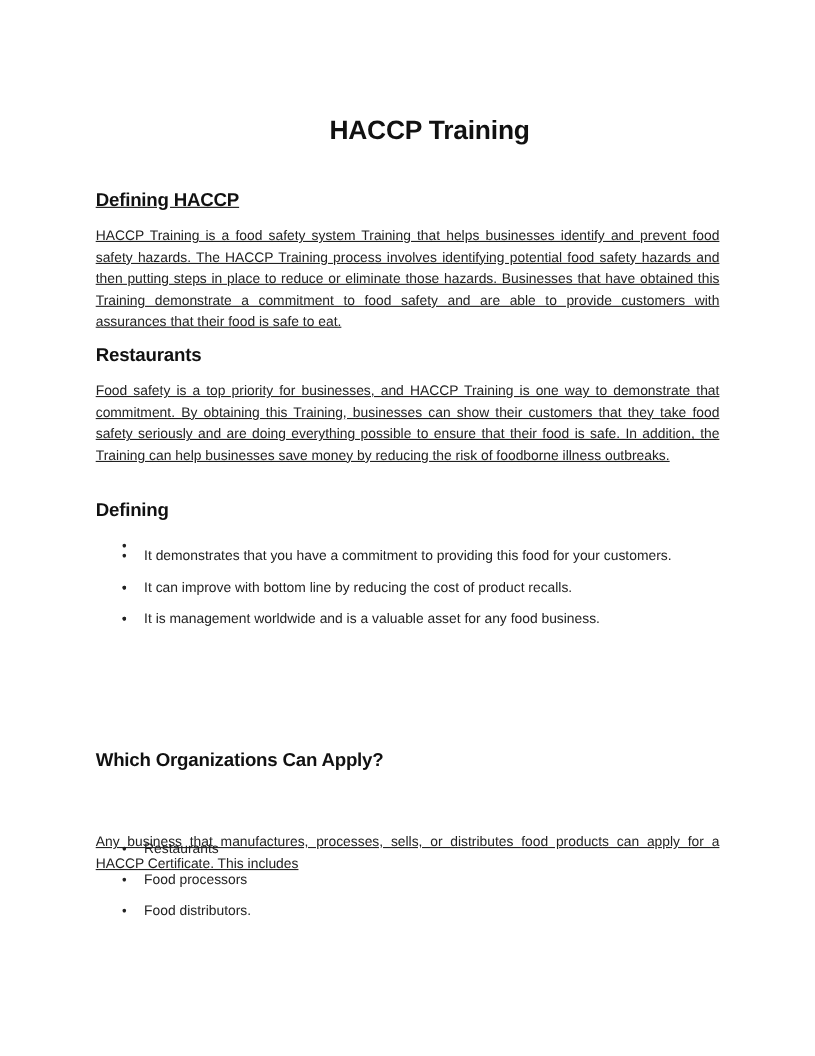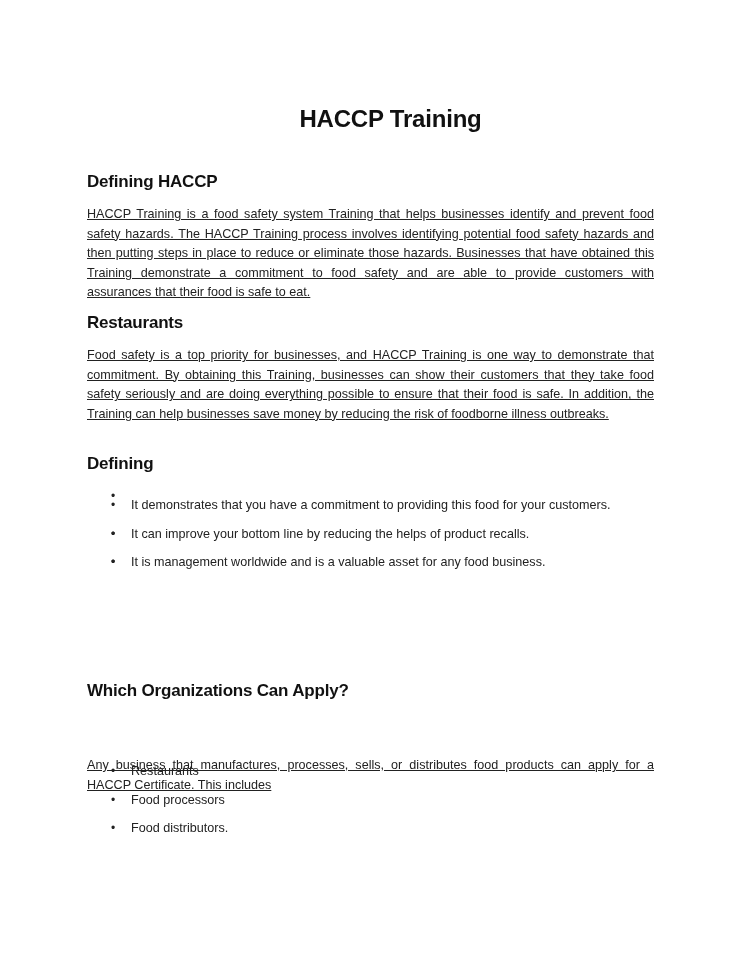--- a/index.html
+++ b/index.html
@@ -11,41 +11,41 @@
   ul.list { position: absolute; left: 0; width: 567px; margin: 0; padding: 0; list-style: none; }
   ul.list li { position: relative; padding-left: 44px; font-size: 12.6px; line-height: 19.6px; text-align: justify; color: #222; }
   ul.list li .bullet { position: absolute; left: 24px; top: 0; font-size: 12px; }
 </style>
 </head>
 <body>
 
 <div class="page">
   <h1 class="title">HACCP Training</h1>
 
-  <h2 style="top:172px;">Defining HACCP</h2>
+  <h2 style="top:172px;text-decoration:underline;">Defining HACCP</h2>
   <p class="body" style="top:205px;">HACCP Training is a food safety system Training that helps businesses identify and prevent food safety hazards. The HACCP Training process involves identifying potential food safety hazards and then putting steps in place to reduce or eliminate those hazards. Businesses that have obtained this Training demonstrate a commitment to food safety and are able to provide customers with assurances that their food is safe to eat.</p>
 
   <h2 style="top:313px;">Restaurants</h2>
   <p class="body" style="top:346px;">Food safety is a top priority for businesses, and HACCP Training is one way to demonstrate that commitment. By obtaining this Training, businesses can show their customers that they take food safety seriously and are doing everything possible to ensure that their food is safe. In addition, the Training can help businesses save money by reducing the risk of foodborne illness outbreaks.</p>
 
   <h2 style="top:454px;">Defining</h2>
   <ul class="list" style="top:487px;">
     <li style="margin-bottom:9px;">
       <span class="bullet">•</span>
     </li>
     <li style="margin-bottom:9px;">
       <span class="bullet">•</span>
       <span>It demonstrates that you have a commitment to providing this food for your customers.</span>
     </li>
     <li style="margin-bottom:9px;">
       <span class="bullet">•</span>
     </li>
     <li style="margin-bottom:9px;">
       <span class="bullet">•</span>
-      <span>It can improve your bottom line by reducing the helps of product recalls.</span>
+      <span>It can improve with bottom line by reducing the cost of product recalls.</span>
     </li>
     <li style="margin-bottom:9px;">
       <span class="bullet">•</span>
     </li>
     <li>
       <span class="bullet">•</span>
       <span>It is management worldwide and is a valuable asset for any food business.</span>
     </li>
   </ul>
 

